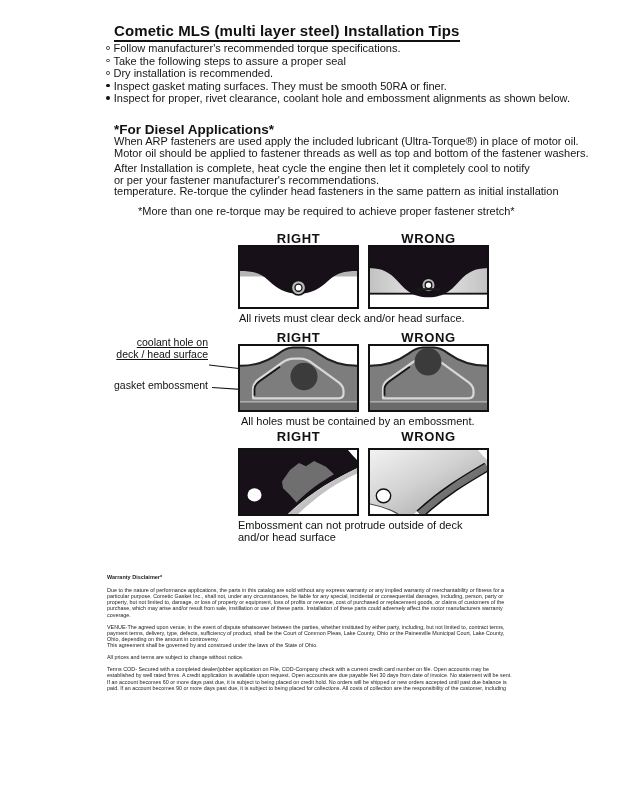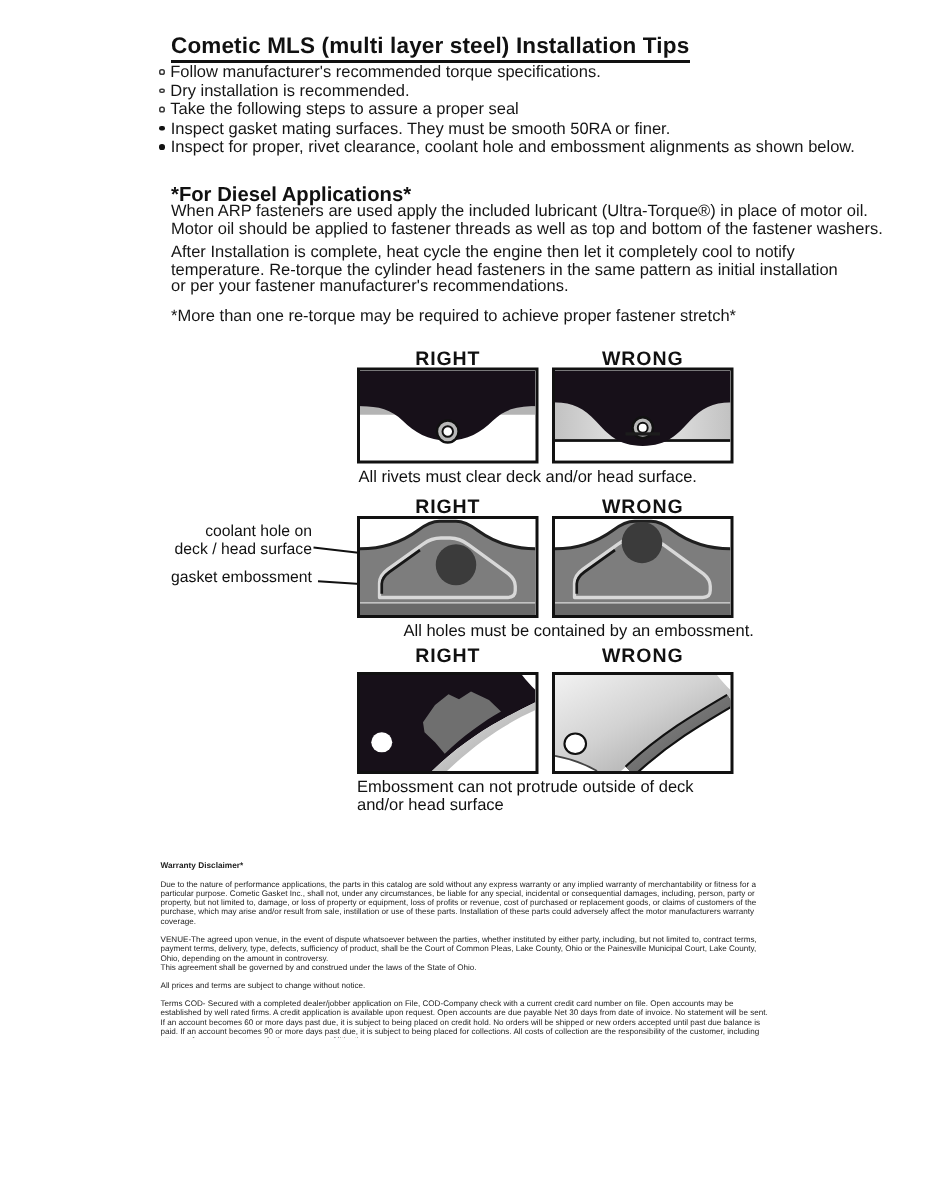--- a/index.html
+++ b/index.html
@@ -24,21 +24,21 @@
   .brow{display:flex;align-items:flex-start;white-space:nowrap;}
   .brow.sub{}
   .circ{flex:0 0 auto;width:3.5px;height:3.5px;border:1px solid #3a3a3a;border-radius:50%;
         margin:4px 4px 0 0;background:#fff;}
   .dot{flex:0 0 auto;width:3.8px;height:3.8px;background:#111;border-radius:50%;margin:4.2px 4px 0 0;}
 
   .dheading{position:absolute;left:114px;top:122px;font-size:13.5px;font-weight:700;
             color:var(--ink);white-space:nowrap;}
   .para{position:absolute;left:114px;font-size:11px;line-height:11.5px;color:#161616;}
   .para div{white-space:nowrap;}
-  .p1{top:136px;} .p2{top:163px;} .pnote{top:206px;}
+  .p1{top:136px;} .p2{top:163px;} .pnote{top:206px;margin-left:24px;}
 
   .dl{position:absolute;width:121px;text-align:center;font-size:13px;font-weight:700;
       letter-spacing:.6px;color:var(--ink);white-space:nowrap;}
   .dbox{position:absolute;width:121px;border:2.5px solid var(--ink);background:#fff;overflow:hidden;}
   .dbox svg{display:block;width:100%;height:100%;}
   .cap{position:absolute;font-size:11px;color:var(--ink);white-space:nowrap;line-height:12px;}
 
   .side-label{position:absolute;left:96px;width:112px;text-align:right;
               font-size:10.5px;line-height:11.5px;color:var(--ink);}
   .ptr{position:absolute;left:140px;top:340px;pointer-events:none;}
@@ -58,46 +58,46 @@
 
   <div class="title">Cometic MLS (multi layer steel) Installation Tips</div>
 
   <div class="bullets">
     <div class="brow">
       <span class="circ"></span>
       <span>Follow manufacturer's recommended torque specifications.</span>
     </div>
     <div class="brow">
       <span class="circ"></span>
-      <span>Dry installation is recommended.</span>
+      <span>Take the following steps to assure a proper seal</span>
     </div>
     <div class="brow">
       <span class="circ"></span>
-      <span>Take the following steps to assure a proper seal</span>
+      <span>Dry installation is recommended.</span>
     </div>
     <div class="brow sub">
       <span class="dot"></span>
       <span>Inspect gasket mating surfaces.  They must be smooth 50RA or finer.</span>
     </div>
     <div class="brow sub">
       <span class="dot"></span>
       <span>Inspect for proper, rivet clearance, coolant hole and embossment alignments as shown below.</span>
     </div>
   </div>
 
   <div class="dheading">*For Diesel Applications*</div>
 
   <div class="para p1">
     <div>When ARP fasteners are used apply the included lubricant (Ultra-Torque®) in place of motor oil.</div>
     <div>Motor oil should be applied to fastener threads as well as top and bottom of the fastener washers.</div>
   </div>
   <div class="para p2">
     <div>After Installation is complete, heat cycle the engine then let it completely cool to notify</div>
+    <div>or per your fastener manufacturer's recommendations.</div>
     <div>temperature. Re-torque the cylinder head fasteners in the same pattern as initial installation</div>
-    <div>or per your fastener manufacturer's recommendations.</div>
   </div>
   <div class="para pnote">
     <div>*More than one re-torque may be required to achieve proper fastener stretch*</div>
   </div>
 
   <div class="dl" style="left:238px;top:231px;">RIGHT</div>
   <div class="dl" style="left:368px;top:231px;">WRONG</div>
 
   <div class="dbox" style="left:238px;top:245px;height:64px;">
     <svg viewBox="0 0 117 59" preserveAspectRatio="none">
@@ -125,21 +125,21 @@
       <circle cx="58.5" cy="37.5" r="3.3" fill="#fff" stroke="#111" stroke-width="1.3"></circle>
       <rect x="47" y="40.5" width="23" height="2.2" fill="#1c1c1c"></rect>
     </svg>
   </div>
 
   <div class="cap" style="left:239px;top:312px;">All rivets must clear deck and/or head surface.</div>
 
   <div class="dl" style="left:238px;top:330px;">RIGHT</div>
   <div class="dl" style="left:368px;top:330px;">WRONG</div>
 
-  <div class="side-label" style="top:349px;">
+  <div class="side-label" style="top:337px;text-decoration:underline;">
     <div>coolant hole on</div>
     <div>deck / head surface</div>
   </div>
   <div class="side-label" style="top:380px;">
     <div>gasket embossment</div>
   </div>
 
   <svg class="ptr" width="235" height="80" viewBox="0 0 235 80">
     <line x1="69" y1="25" x2="163" y2="36" stroke="#111" stroke-width="1.2"></line>
     <line x1="72" y1="47.5" x2="118" y2="50.5" stroke="#111" stroke-width="1.2"></line>
@@ -162,21 +162,21 @@
       <path d="M0,19.5 C16,19.5 28,15 38.5,7.5 C44,3.5 48.5,1 53,1 L64,1 C68.5,1 73,3.5 78.5,7.5 C89,15 101,19.5 117,19.5 L117,63 L0,63 Z" fill="var(--gray-mid)"></path>
       <path d="M0,19.5 C16,19.5 28,15 38.5,7.5 C44,3.5 48.5,1.5 53,1.5 L64,1.5 C68.5,1.5 73,3.5 78.5,7.5 C89,15 101,19.5 117,19.5" fill="none" stroke="#1f1f1f" stroke-width="2"></path>
       <rect x="0" y="55.5" width="117" height="7.5" fill="#6a6a6a"></rect>
       <rect x="0" y="54.5" width="117" height="1" fill="#c7c7c7"></rect>
       <path d="M13,51.5 L13,42 C13,38.5 15,35.5 18.5,33 L42,16.5 C45.5,14 49.5,12.5 54,12.5 L60,12.5 C64.5,12.5 68.5,14 72.5,17 L99,36 C102,38.5 103.5,41 103.5,44 L103.5,47 C103.5,50 101.5,51.5 98.5,51.5 Z" fill="none" stroke="var(--emboss-line)" stroke-width="2.2" stroke-linejoin="round"></path>
       <path d="M14.5,49 L14.5,42.5 C14.5,39.5 16.5,37 19.5,34.8 L40,20.5" fill="none" stroke="#161616" stroke-width="1.8"></path>
       <circle cx="58" cy="15.5" r="13.5" fill="var(--gray-dark-hole)"></circle>
     </svg>
   </div>
 
-  <div class="cap" style="left:241px;top:415px;margin-left:28px;">All holes must be contained by an embossment.</div>
+  <div class="cap" style="left:241px;top:415px;">All holes must be contained by an embossment.</div>
 
   <div class="dl" style="left:238px;top:429px;">RIGHT</div>
   <div class="dl" style="left:368px;top:429px;">WRONG</div>
 
   <div class="dbox" style="left:238px;top:448px;height:68px;">
     <svg viewBox="0 0 117 67" preserveAspectRatio="none">
       <defs>
         <linearGradient id="gs3" x1="0" y1="0" x2="1" y2="1">
           <stop offset="0" stop-color="#e6e6e6"></stop>
             <stop offset="1" stop-color="#9f9f9f"></stop>

